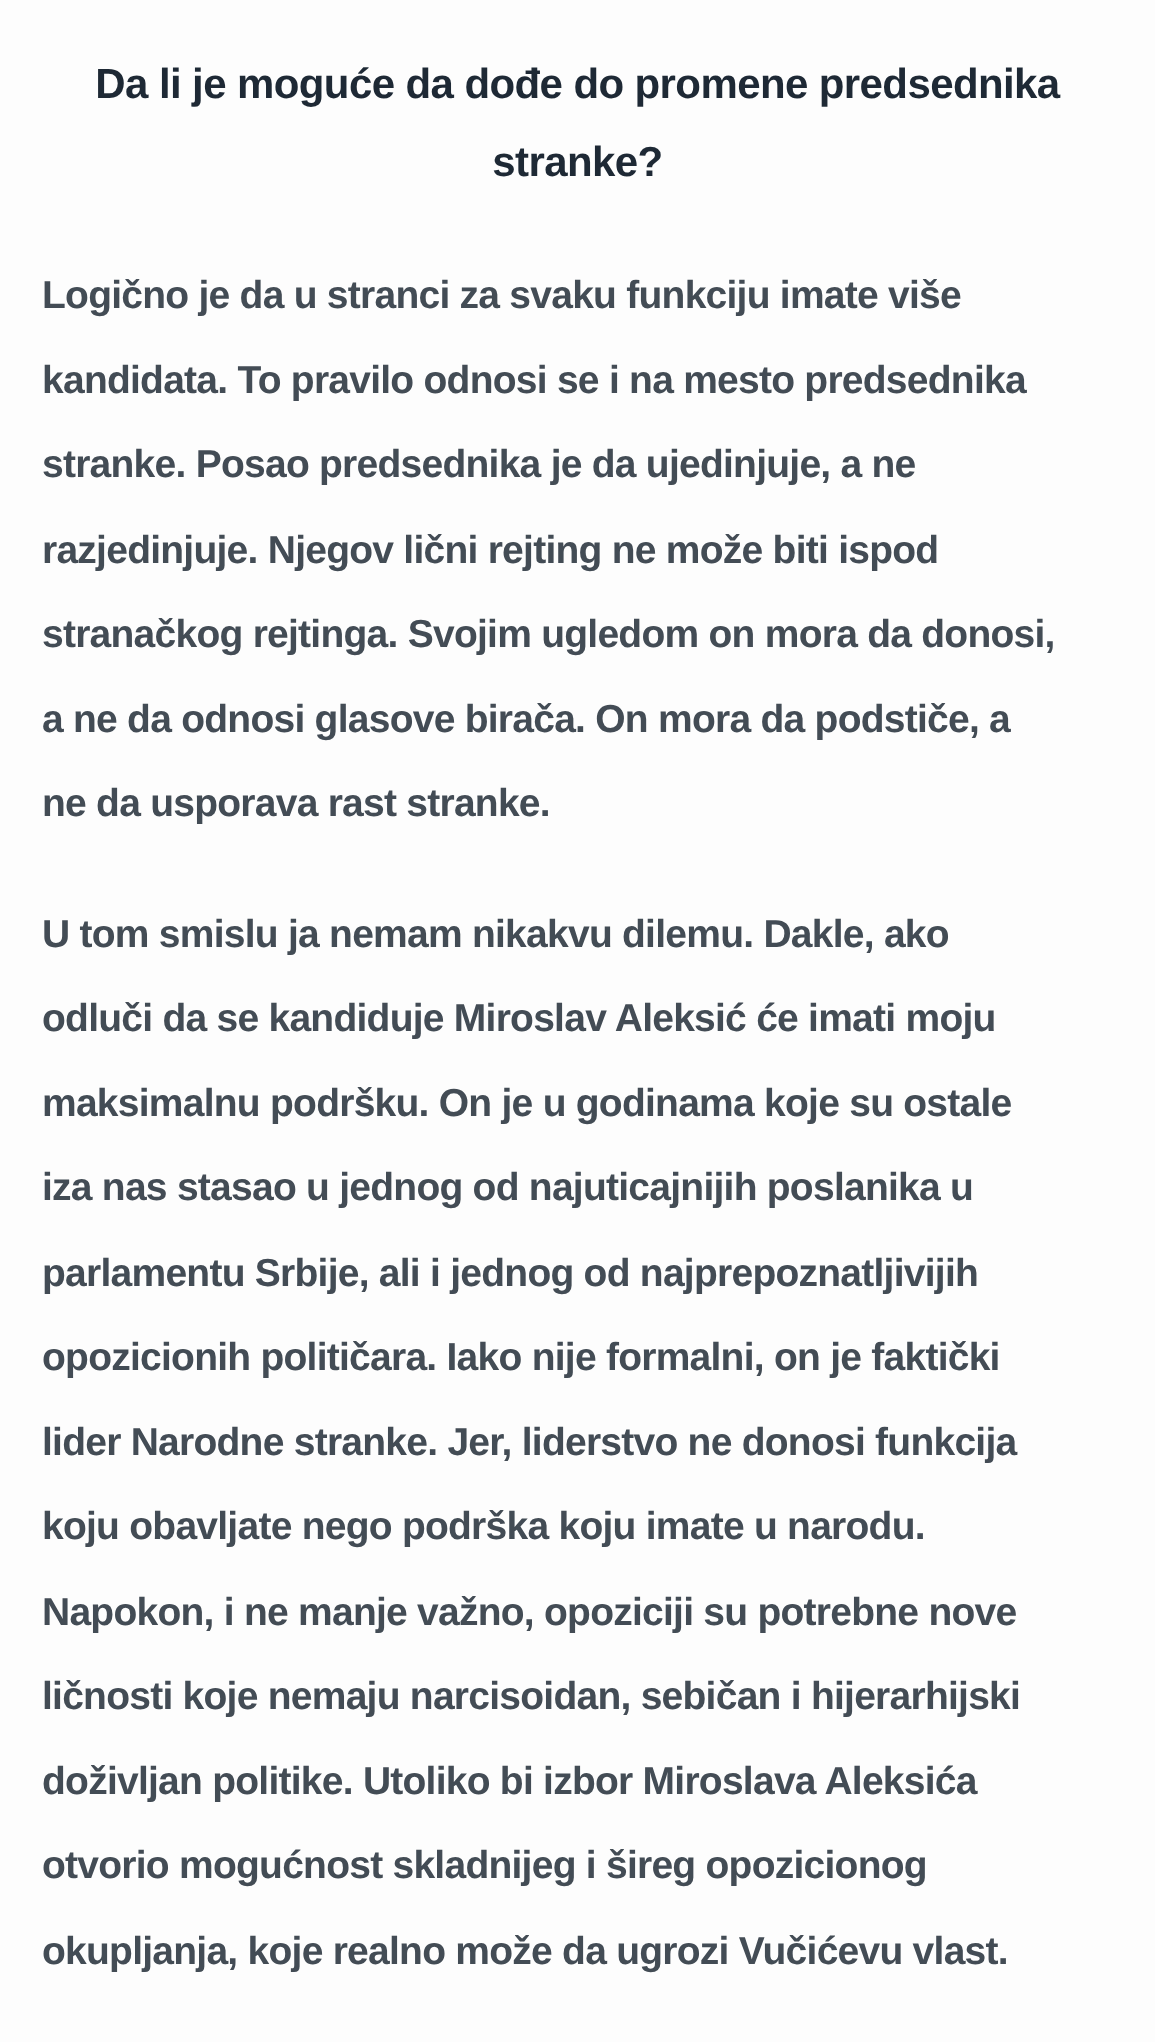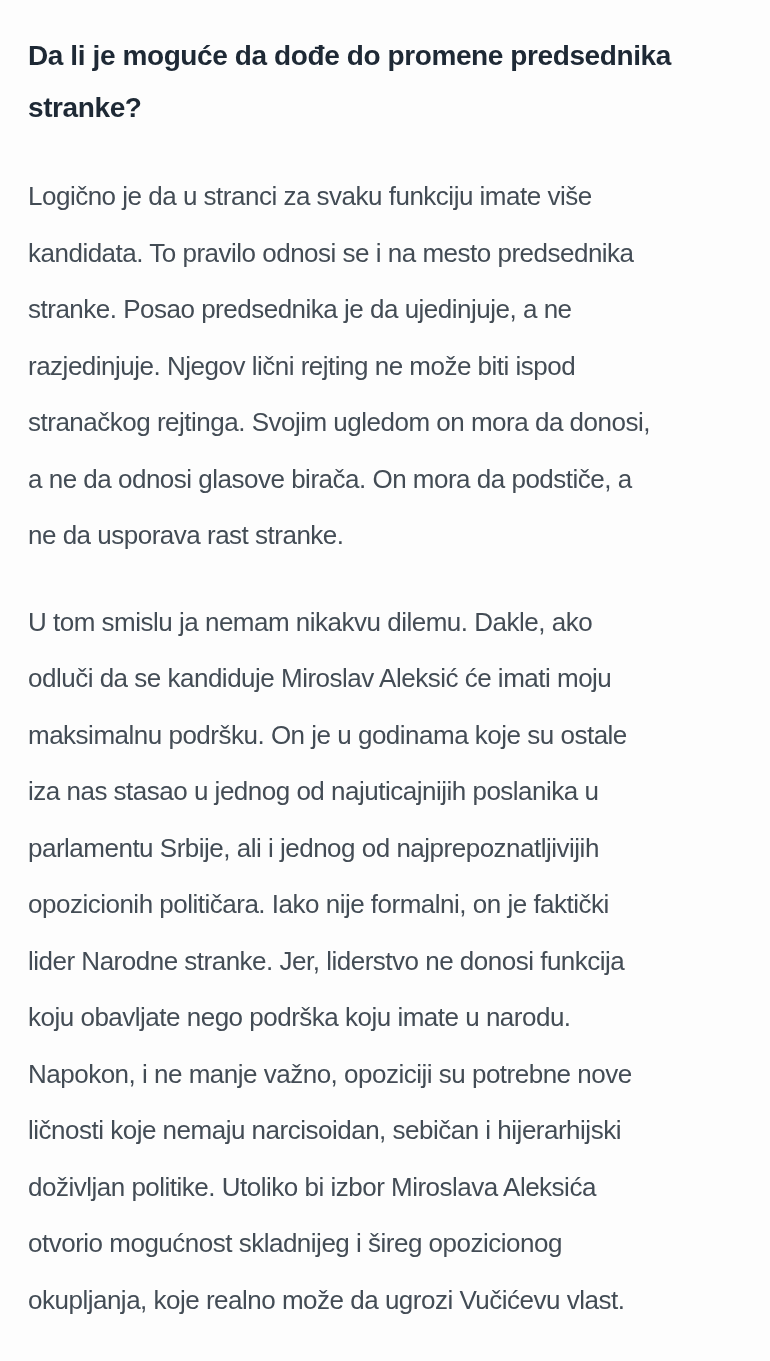--- a/index.html
+++ b/index.html
@@ -17,25 +17,26 @@
     padding: 30px 28px 0 28px;
   }
   .heading {
     margin: 0 0 34px 0;
     font-size: 28px;
     font-weight: 700;
     line-height: 52px;
     letter-spacing: -0.4px;
     color: #1e2935;
     white-space: pre-line;
+    text-align: center;
   }
   .para {
     margin: 0 0 30px 0;
     font-size: 26px;
-    font-weight: 400;
+    font-weight: 700;
     line-height: 56.5px;
     letter-spacing: -0.5px;
     color: #434c55;
     white-space: pre-line;
   }
 </style>
 </head>
 <body>
 
 <div class="article">

